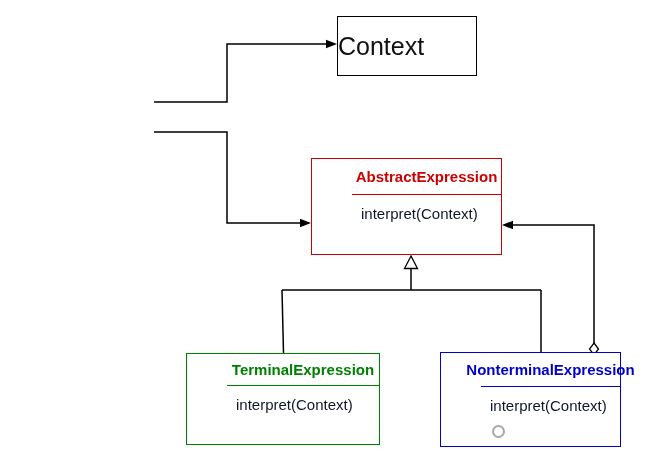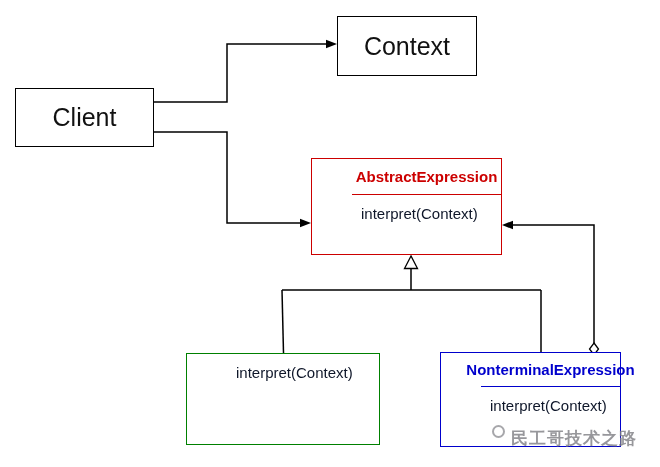--- a/index.html
+++ b/index.html
@@ -8,21 +8,21 @@
     width:660px;height:467px;
     background:#ffffff;
     font-family:"Liberation Sans", sans-serif;
     overflow:hidden;
   }
   #wires{position:absolute;left:0;top:0;width:660px;height:467px;}
   .node{
     position:absolute;
     background:#ffffff;
     border:1.5px solid #000000;
-    display:flex;align-items:center;justify-content:center;
+    display:flex;align-items:center;
     font-size:25px;color:#111111;
     box-sizing:border-box;
   }
   .class-box{
     position:absolute;
     background:#ffffff;
     border:1.5px solid var(--c,#000);
     box-sizing:border-box;
     display:flex;flex-direction:column;padding-left:40px;
   }
@@ -76,38 +76,35 @@
     <polygon points="502,225 513,220.7 513,229.3" fill="#000"></polygon>
     <polygon points="594,343 598.5,349 594,355 589.5,349" fill="#fff" stroke="#000" stroke-width="1.3"></polygon>
 
     <polygon points="411,256 404.5,268.5 417.5,268.5" fill="#fff" stroke="#000" stroke-width="1.3"></polygon>
     <path d="M411,268.5 V290" fill="none" stroke="#000" stroke-width="1.5"></path>
     <path d="M282,290 H541" fill="none" stroke="#000" stroke-width="1.5"></path>
     <path d="M282,290 L283.5,353" fill="none" stroke="#000" stroke-width="1.5"></path>
     <path d="M541,290 V352" fill="none" stroke="#000" stroke-width="1.5"></path>
   </svg>
 
-  <div class="node" style="left:15px;top:88px;width:139px;height:59px;">
-    <span>Client</span>
-  </div>
 
   <div class="node" style="left:337px;top:16px;width:140px;height:60px;">
     <span>Context</span>
   </div>
 
   <div class="class-box" style="left: 311px; top: 158px; width: 191px; height: 97px; --c: #cc0000;">
     <div class="class-title" style="height:36px;">AbstractExpression</div>
     <div class="class-body">interpret(Context)</div>
   </div>
 
   <div class="class-box" style="left: 186px; top: 353px; width: 194px; height: 92px; --c: #008000;">
+    <div class="class-title" style="height:32px;">TerminalExpression</div>
     <div class="class-body">interpret(Context)</div>
   </div>
 
   <div class="class-box" style="left: 440px; top: 352px; width: 181px; height: 95px; --c: #0000cc;">
     <div class="class-title" style="height:34px;">NonterminalExpression</div>
     <div class="class-body">interpret(Context)</div>
   </div>
 
   <span class="wm-logo"></span>
-  <span class="wm wm-line1">民工哥技术之路</span>
 
 </div>
 
 </body></html>

